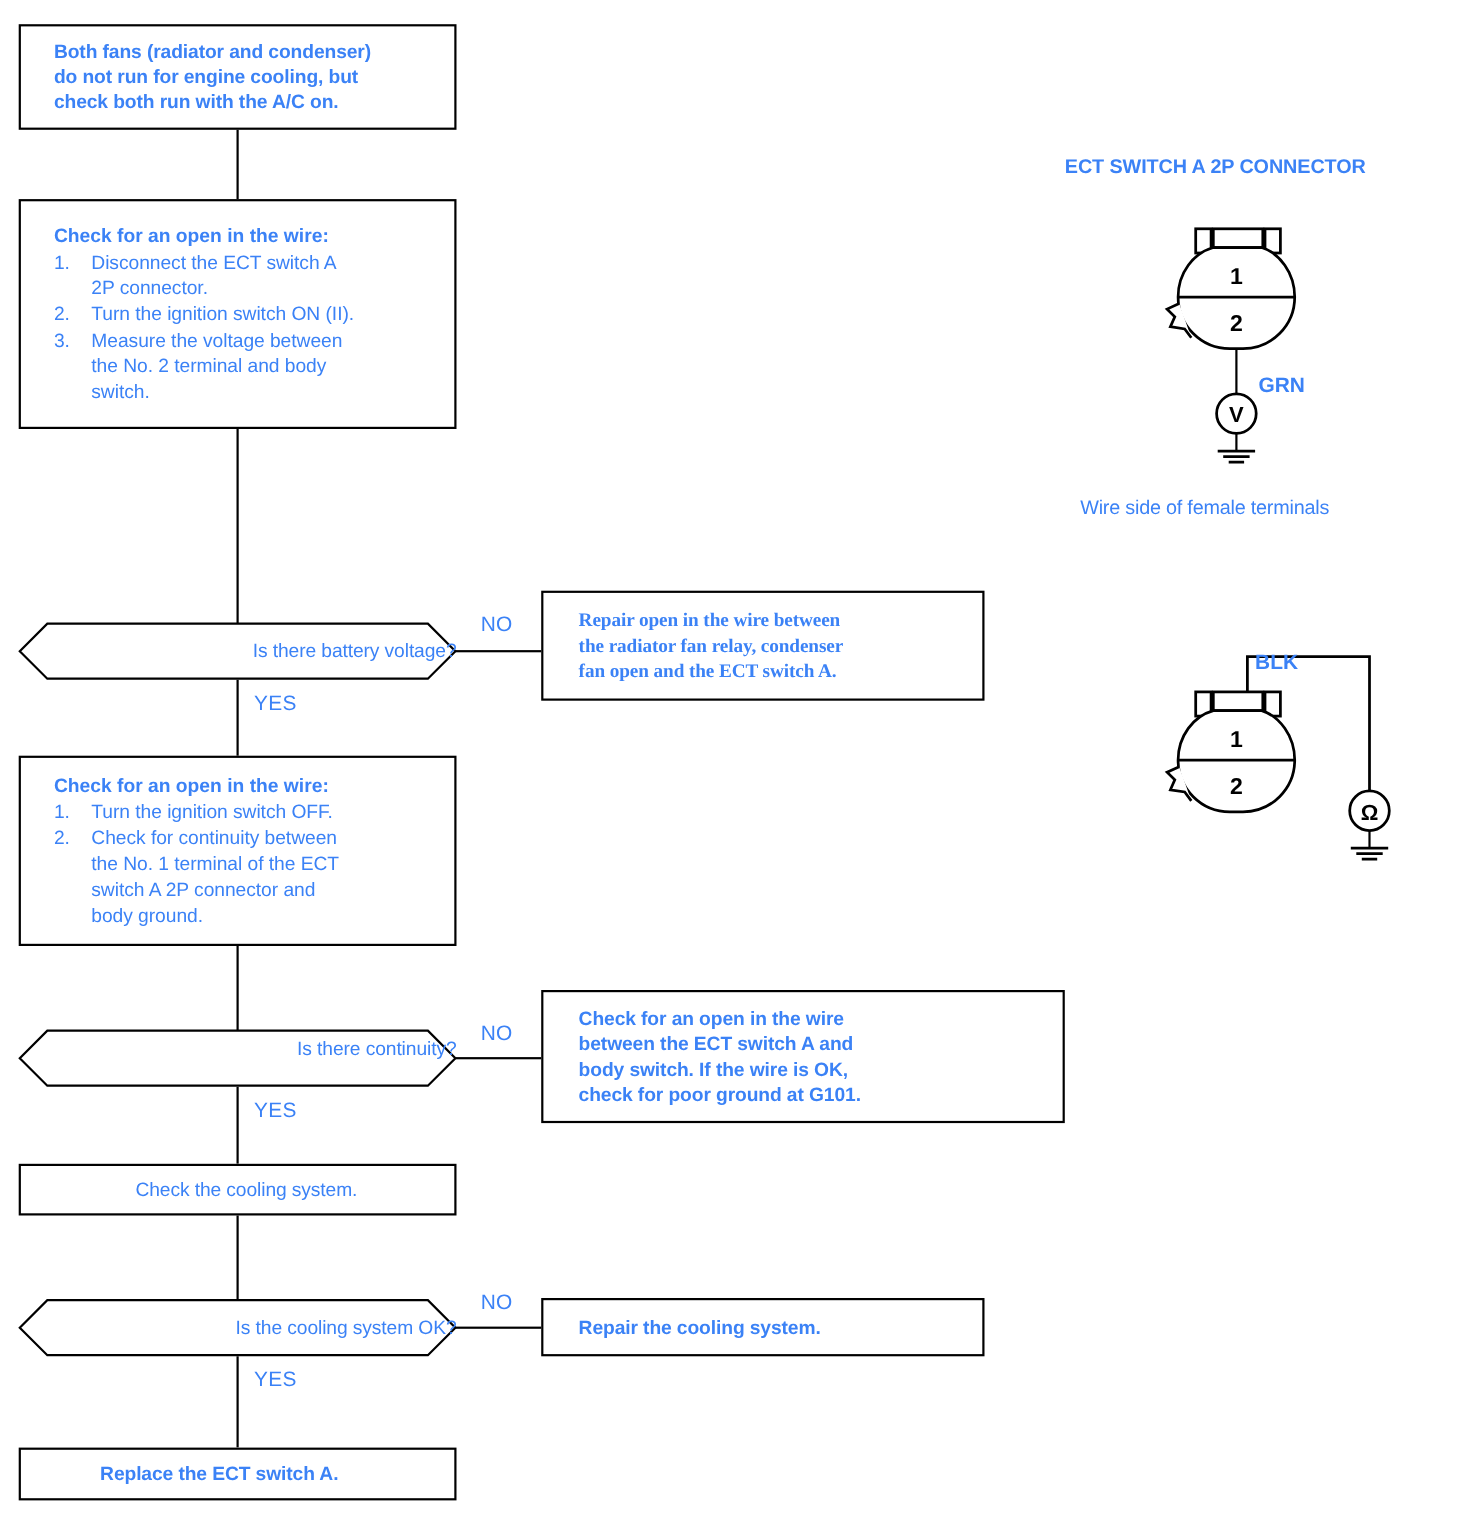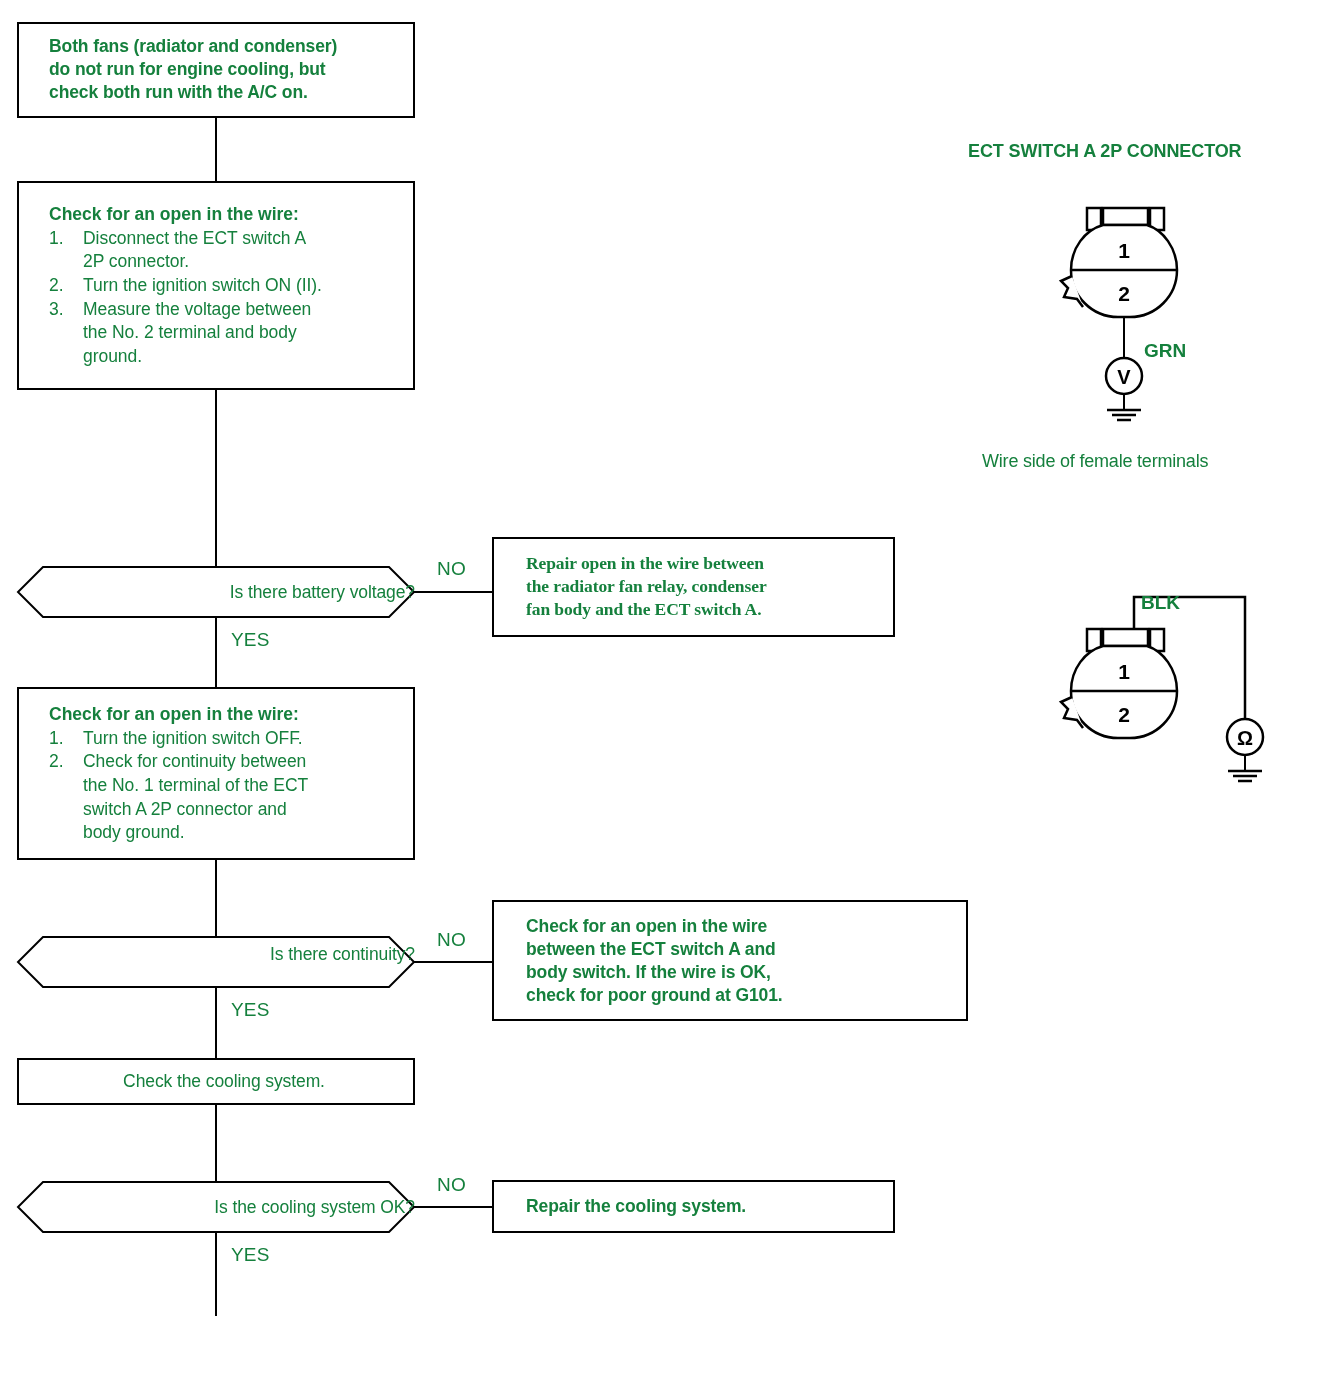--- a/index.html
+++ b/index.html
@@ -7,21 +7,21 @@
     margin: 0;
     padding: 0;
     background: #ffffff;
   }
   #page {
     position: relative;
     width: 1328px;
     height: 1400px;
     background: #ffffff;
     font-family: "Liberation Sans", sans-serif;
-    color: #15803d;
+    color: #3b82f6;
     overflow: hidden;
   }
 
   
   .fbox {
     position: absolute;
     box-sizing: border-box;
     border: 2px solid #000;
     background: #fff;
   }
@@ -170,21 +170,21 @@
           <span style="display:block">2P connector.</span>
         </li>
         <li>
           <span class="num">2.</span>
           <span style="display:block">Turn the ignition switch ON (II).</span>
         </li>
         <li>
           <span class="num">3.</span>
           <span class="just" style="display:block">Measure the voltage between</span>
           <span class="just" style="display:block">the No. 2 terminal and body</span>
-          <span style="display:block">ground.</span>
+          <span style="display:block">switch.</span>
         </li>
       </ol>
     </div>
   </div>
 
   <div class="vline" style="left:215px; top:390px; height:178px;"></div>
 
   <div class="hex" style="left:17px; top:566px; width:398px; height:52px;">
     <svg width="398" height="52" viewBox="0 0 398 52">
       <polygon points="26,1 372,1 397,26 372,51 26,51 1,26" fill="#ffffff" stroke="#000000" stroke-width="2"></polygon>
@@ -195,21 +195,21 @@
   <div class="lbl" style="left:437px; top:558px;">NO</div>
   <div class="hline" style="left:414px; top:591px; width:79px;"></div>
 
   <div class="vline" style="left:215px; top:618px; height:74px;"></div>
   <div class="lbl" style="left:231px; top:629px;">YES</div>
 
   <div class="fbox" style="left:492px; top:537px; width:403px; height:100px;">
     <div class="inner" style="left:32px; right:12px;font-family:Liberation Serif, serif;">
       <div class="t-bold">Repair open in the wire between</div>
       <div class="t-bold">the radiator fan relay, condenser</div>
-      <div class="t-bold">fan body and the ECT switch A.</div>
+      <div class="t-bold">fan open and the ECT switch A.</div>
     </div>
   </div>
 
   <div class="fbox" style="left:17px; top:687px; width:398px; height:173px;">
     <div class="inner" style="left:30px; right:12px;">
       <div class="hdr">Check for an open in the wire:</div>
       <ol class="steps">
         <li>
           <span class="num">1.</span>
           <span style="display:block">Turn the ignition switch OFF.</span>
@@ -269,20 +269,25 @@
 
   <div class="vline" style="left:215px; top:1233px; height:83px;"></div>
   <div class="lbl" style="left:231px; top:1244px;">YES</div>
 
   <div class="fbox" style="left:492px; top:1180px; width:403px; height:53px;">
     <div class="inner" style="left:32px; right:12px;">
       <div class="t-bold">Repair the cooling system.</div>
     </div>
   </div>
 
+  <div class="fbox" style="left:17px; top:1316px; width:398px; height:48px;">
+    <div class="inner" style="left:72px; right:10px;">
+      <div class="t-bold">Replace the ECT switch A.</div>
+    </div>
+  </div>
 
   <div class="panel-title" style="left:968px; top:141px;">ECT SWITCH A 2P CONNECTOR</div>
 
   <div class="svgwrap" style="left:1055px; top:200px;">
     <svg width="220" height="235" viewBox="0 0 220 235">
 
       <rect x="32" y="8" width="14" height="22" fill="#fff" stroke="#000" stroke-width="2.5"></rect>
       <rect x="95" y="8" width="14" height="22" fill="#fff" stroke="#000" stroke-width="2.5"></rect>
       <rect x="48" y="8" width="45" height="17" fill="#fff" stroke="#000" stroke-width="2.5"></rect>
 

